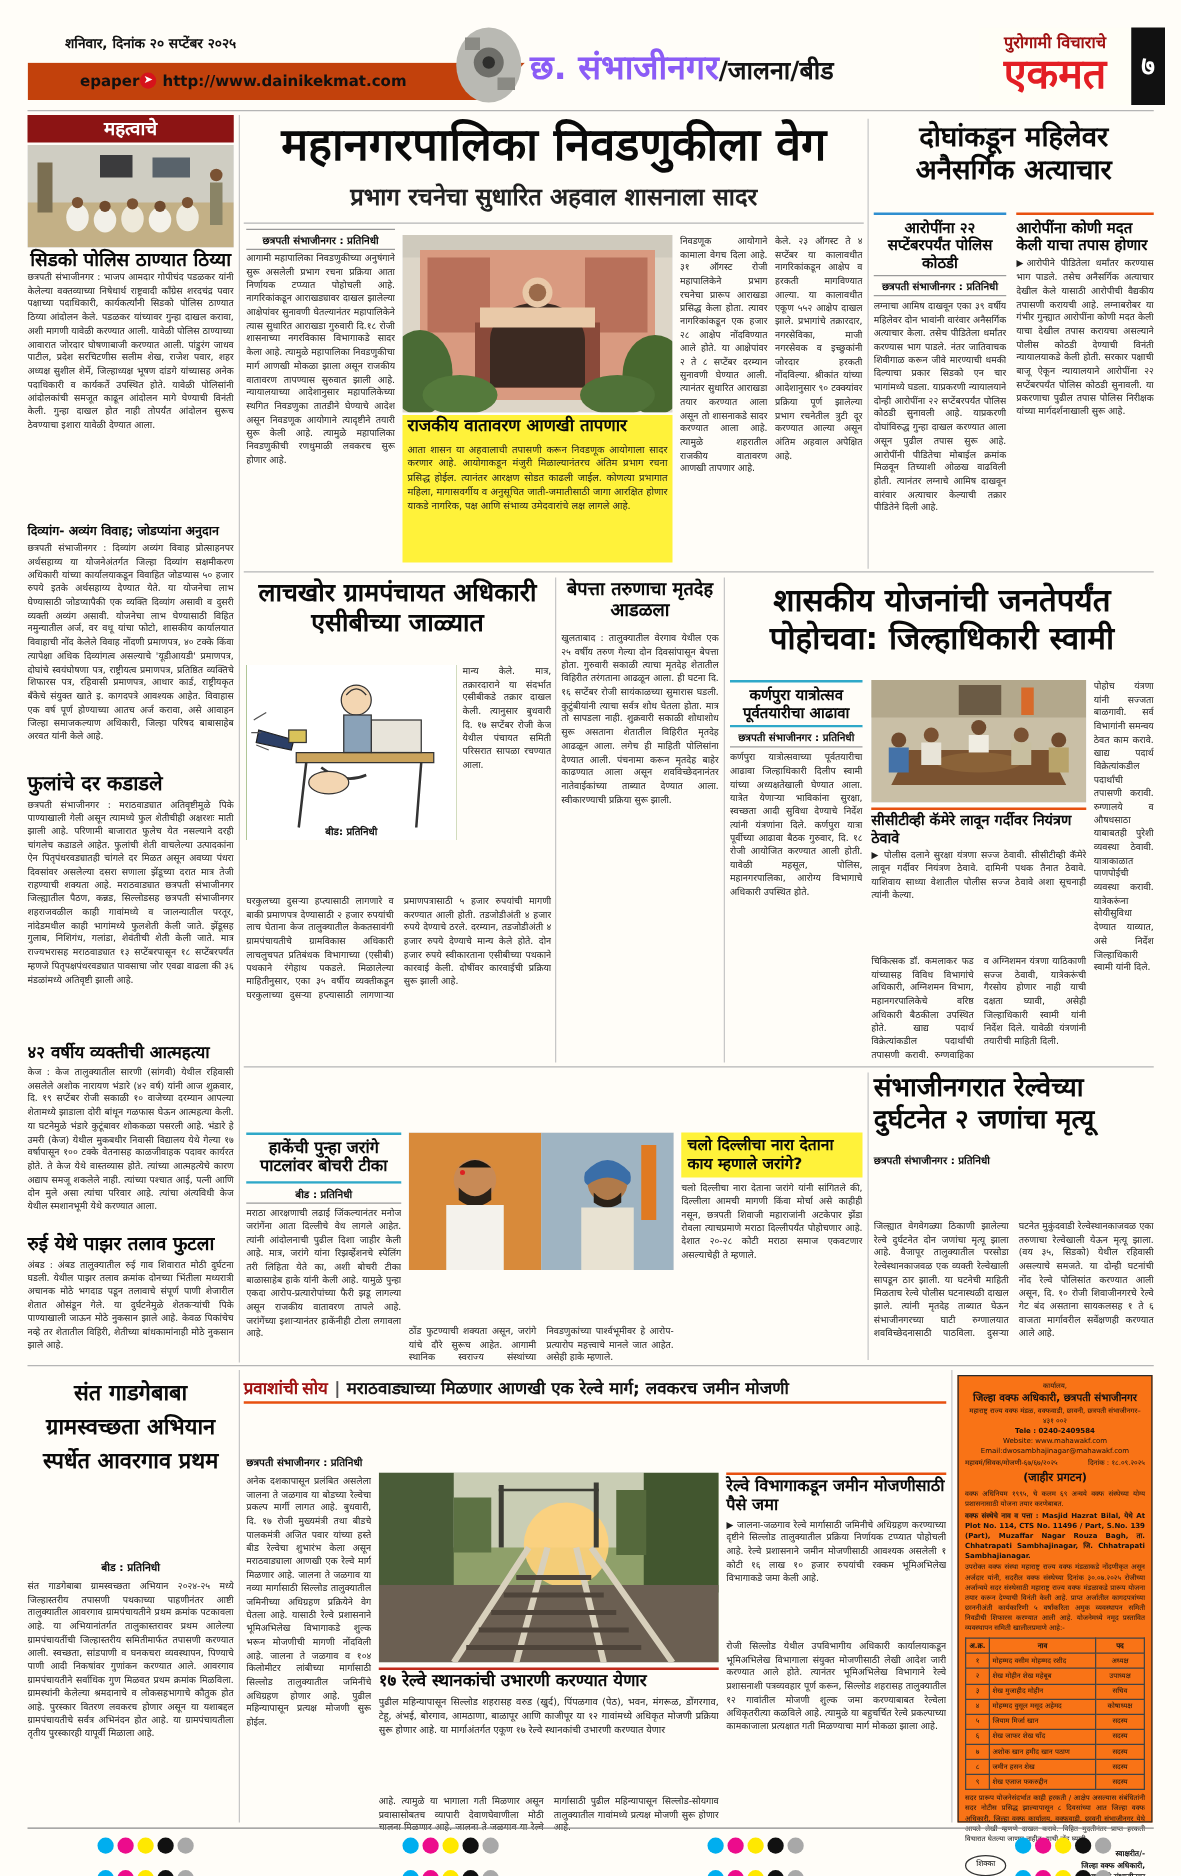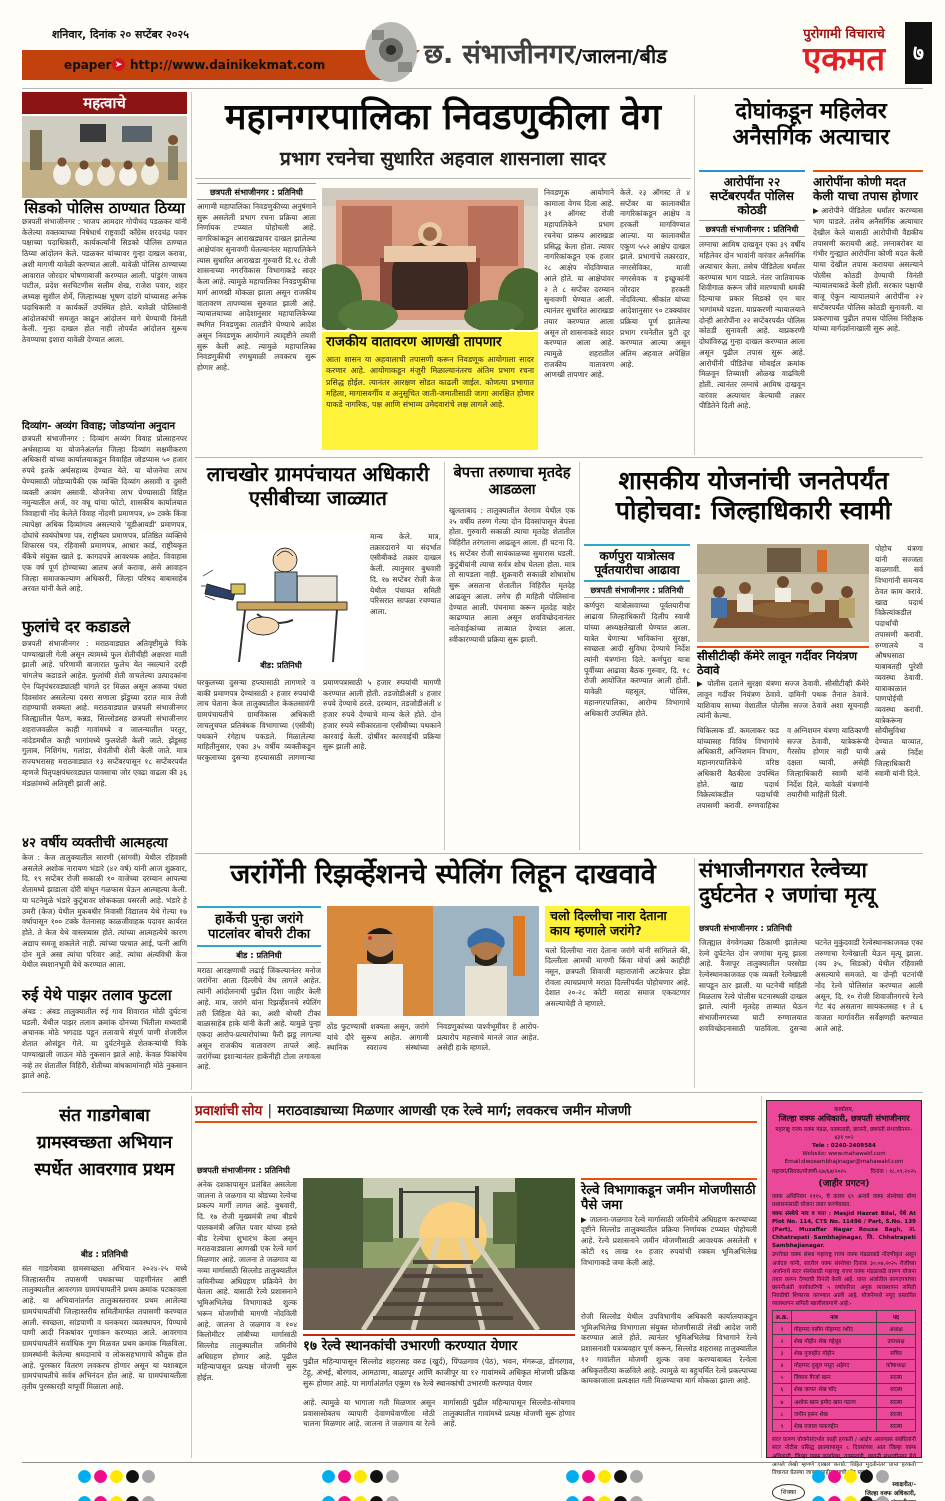--- a/index.html
+++ b/index.html
@@ -9,24 +9,24 @@
   .center{text-align:center;}
   .hl{font-weight:700;color:#0a0a0a;line-height:1.18;}
   .body{font-size:7.4px;line-height:1.45;text-align:justify;color:#1e1e1e;overflow:hidden;}
   .byline{font-size:8.2px;font-weight:700;text-align:center;padding:2px 0;
           border-top:1px solid #9a9a9a;border-bottom:1px solid #9a9a9a;background:#fffdf8;}
   .hrule{position:absolute;height:1px;background:#b5b5b5;}
   .vrule{position:absolute;width:1px;background:#c7c7c7;}
   .yellow{background:#fff23a;}
   .ph{position:absolute;overflow:hidden;background:#ddd;}
   .ph svg{display:block;width:100%;height:100%;}
-  .twocol{column-count:2;column-gap:8px;}
+  .twocol{column-count:2;column-gap:8px;margin-top:38px;}
   .dots span{display:inline-block;width:13px;height:13px;border-radius:50%;margin-right:3px;}
   .dc{background:#00aeef}.dm{background:#ec0c8c}.dy{background:#ffe800}.dk{background:#111}.dg{background:#a8a8a8}
-  .adbox{border:1.5px solid #2b2b2b;background:#ec4899;padding:4px 5px;font-size:5.6px;line-height:1.45;}
+  .adbox{border:1.5px solid #2b2b2b;background:#f97316;padding:4px 5px;font-size:5.6px;line-height:1.45;}
   .adbox table{width:100%;border-collapse:collapse;margin:3px 0;}
   .adbox th,.adbox td{border:1px solid #444;padding:1.5px 2px;font-size:5.6px;}
   .mini{font-size:5.6px;text-align:justify;}
 </style>
 </head>
 <body>
 
 <div class="page">
 
   <div class="abs" style="left:30px;top:26px;font-size:11px;font-weight:700;margin-left:22px;">शनिवार, दिनांक २० सप्टेंबर २०२५</div>
@@ -40,21 +40,21 @@
   <div class="abs" style="left:362px;top:20px;width:58px;height:64px;">
     <svg viewBox="0 0 58 64">
         <ellipse cx="29" cy="32" rx="26" ry="30" fill="#b9b9b3"></ellipse>
         <circle cx="29" cy="30" r="12" fill="#6f6f6a"></circle>
         <rect x="10" y="10" width="12" height="10" fill="#8a8a84"></rect>
         <rect x="36" y="42" width="14" height="10" fill="#8a8a84"></rect>
         <circle cx="29" cy="30" r="5" fill="#2e2e2c"></circle>
       </svg>
   </div>
   <div class="abs" style="left:424px;top:34px;width:350px;">
-    <span style="font-size:27px;font-weight:700;color:#404040;">छ. संभाजीनगर</span><span style="font-size:20px;font-weight:700;color:#141414;">/जालना/बीड</span>
+    <span style="font-size:27px;font-weight:700;color:#8b5cf6;">छ. संभाजीनगर</span><span style="font-size:20px;font-weight:700;color:#141414;">/जालना/बीड</span>
   </div>
 
   <div class="abs center" style="left:783px;top:22px;width:122px;height:62px;background:#fffef6;">
     <div style="font-size:13px;font-weight:700;color:#a01212;padding-top:2px;">पुरोगामी विचाराचे</div>
     <div style="font-size:33px;font-weight:700;color:#e31e24;line-height:1.0;">एकमत</div>
   </div>
   <div class="abs center" style="left:905px;top:22px;width:27px;height:62px;background:#111;color:#fff;font-size:21px;font-weight:700;line-height:62px;">७</div>
 
   <div class="hrule" style="left:22px;top:88px;width:901px;"></div>
 
@@ -203,21 +203,20 @@
   </div>
   <div class="abs" style="left:697px;top:646px;width:172px;border-top:2.5px solid #e8500f;">
     <div class="hl" style="font-size:11.5px;padding:2px 0;">सीसीटीव्ही कॅमेरे लावून गर्दीवर नियंत्रण ठेवावे</div>
     <div class="body" style="height:46px;">▶ पोलीस दलाने सुरक्षा यंत्रणा सज्ज ठेवावी. सीसीटीव्ही कॅमेरे लावून गर्दीवर नियंत्रण ठेवावे. दामिनी पथक तैनात ठेवावे. याशिवाय साध्या वेशातील पोलीस सज्ज ठेवावे अशा सूचनाही त्यांनी केल्या.</div>
   </div>
   <div class="abs body twocol" style="left:697px;top:726px;width:172px;height:124px;">चिकित्सक डॉ. कमलाकर फड यांच्यासह विविध विभागांचे अधिकारी, अग्निशमन विभाग, महानगरपालिकेचे वरिष्ठ अधिकारी बैठकीला उपस्थित होते. खाद्य पदार्थ विक्रेत्यांकडील पदार्थांची तपासणी करावी. रुग्णवाहिका व अग्निशमन यंत्रणा याठिकाणी सज्ज ठेवावी, यात्रेकरूंची गैरसोय होणार नाही याची दक्षता घ्यावी, असेही जिल्हाधिकारी स्वामी यांनी निर्देश दिले. यावेळी यंत्रणांनी तयारीची माहिती दिली.</div>
   <div class="abs body" style="left:875px;top:544px;width:48px;height:306px;">पोहोच यंत्रणा यांनी सज्जता बाळगावी. सर्व विभागांनी समन्वय ठेवत काम करावे. खाद्य पदार्थ विक्रेत्यांकडील पदार्थांची तपासणी करावी. रुग्णालये व औषधसाठा याबाबतही पुरेशी व्यवस्था ठेवावी. यात्राकाळात पाणपोईची व्यवस्था करावी. यात्रेकरूंना सोयीसुविधा देण्यात याव्यात, असे निर्देश जिल्हाधिकारी स्वामी यांनी दिले.</div>
 
   <div class="hrule" style="left:195px;top:853px;width:728px;"></div>
 
-  <div class="abs hl center" style="left:195px;top:858px;width:496px;font-size:27px;">जरांगेंनी रिझर्व्हेशनचे स्पेलिंग लिहून दाखवावे</div>
 
   <div class="abs" style="left:197px;top:906px;width:124px;">
     <div class="hl center" style="font-size:13px;border-top:2px solid #2fa8c8;border-bottom:2px solid #2fa8c8;padding:3px 0;">हाकेंची पुन्हा जरांगे पाटलांवर बोचरी टीका</div>
     <div class="byline" style="border-top:none;">बीड : प्रतिनिधी</div>
     <div class="body" style="height:112px;margin-top:3px;">मराठा आरक्षणाची लढाई जिंकल्यानंतर मनोज जरांगेंना आता दिल्लीचे वेध लागले आहेत. त्यांनी आंदोलनाची पुढील दिशा जाहीर केली आहे. मात्र, जरांगे यांना रिझर्व्हेशनचे स्पेलिंग तरी लिहिता येते का, अशी बोचरी टीका बाळासाहेब हाके यांनी केली आहे. यामुळे पुन्हा एकदा आरोप-प्रत्यारोपांच्या फैरी झडू लागल्या असून राजकीय वातावरण तापले आहे. जरांगेंच्या इशाऱ्यानंतर हाकेंनीही टोला लगावला आहे.</div>
   </div>
 
   <div class="ph" style="left:327px;top:906px;width:212px;height:110px;">
     <svg viewBox="0 0 212 110" preserveAspectRatio="none">
         <rect width="106" height="110" fill="#d88a3a"></rect>

